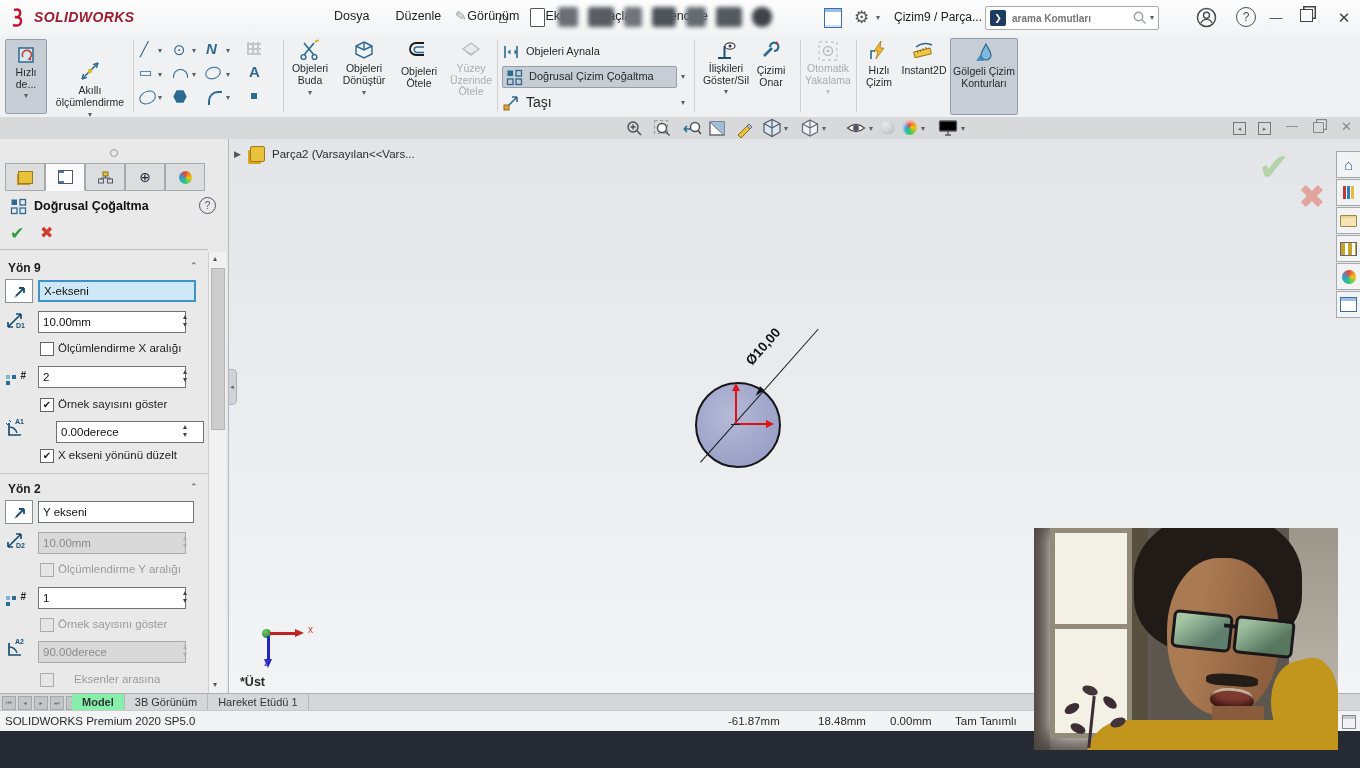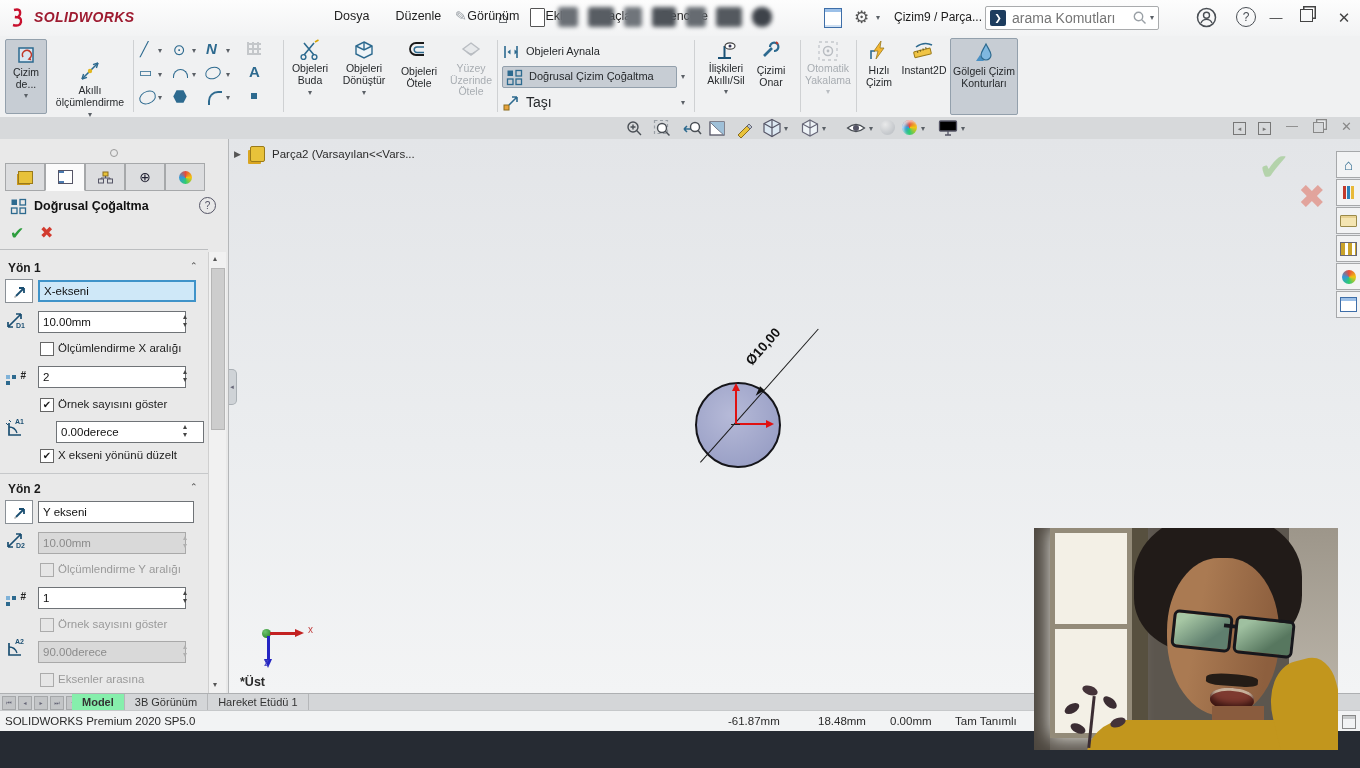--- a/index.html
+++ b/index.html
@@ -81,21 +81,21 @@
       <span style="width:20px;height:20px;background:#666b71;border-radius:3px;"></span>
       <span style="width:26px;height:20px;background:#54595f;border-radius:3px;"></span>
       <span style="width:20px;height:20px;background:#3e434a;border-radius:9px;"></span>
     </div>
     <span class="abs" style="left:824px;top:8px;width:16px;height:18px;background:#fff;border:1.4px solid #3e6ea8;box-shadow:inset 0 3px 0 #9cc0e8, inset 0 -2px 0 #cfe0f2;"></span>
     <span class="abs" style="left:854px;top:7px;font-size:17px;color:#555;">⚙</span>
     <span class="abs caret" style="left:876px;top:14px;">▾</span>
     <span class="abs" style="left:894px;top:10px;font-size:12px;color:#1c1c1c;">Çizim9 / Parça...</span>
     <div class="abs" style="left:985px;top:6px;width:172px;height:22px;background:#fff;border:1px solid #a9abad;border-radius:2px;display:flex;align-items:center;">
       <span style="width:16px;height:16px;margin:0 4px;background:#1d3c5e;color:#fff;font-size:9px;line-height:16px;text-align:center;border-radius:2px;">❯</span>
-      <input style="border: none; flex: 1 1 0%; font-size: 14px; color: rgb(102, 102, 102); min-width: 0px; background: transparent;" placeholder="arama Komutları">
+      <input style="border: none; flex: 1 1 0%; font-size: 10px; color: rgb(102, 102, 102); min-width: 0px; background: transparent; font-weight: bold;" placeholder="arama Komutları">
       <span style="margin-right:2px;">
         <svg width="16" height="16" class="svgi">
             <circle cx="6.5" cy="6.5" r="4.2" fill="none" stroke="#9aa0a6" stroke-width="1.4"></circle>
             <path d="M9.8 9.8 L13.5 13.5" stroke="#9aa0a6" stroke-width="1.4"></path>
           </svg>
       </span>
       <span class="caret" style="margin-right:4px;">▾</span>
     </div>
     <span class="abs" style="left:1196px;top:7px;">
       <svg width="21" height="21" class="svgi">
@@ -113,21 +113,21 @@
   <div class="abs" id="ribbon">
 
     <div class="abs bigbtn pressed" style="left:5px;top:3px;width:40px;height:73px;">
       <span style="margin-top:3px;">
         <svg width="24" height="24" class="svgi">
             <path d="M5 5 h14 v14 h-14 z" fill="#d9e7f2" stroke="#2d6a8f" stroke-width="1.5"></path>
             <path d="M9 14 a4.5 4.5 0 1 1 7 1" stroke="#c0392b" stroke-width="1.6" fill="none"></path>
             <path d="M16 14 l1.5 3.5 l-4 -1" fill="#c0392b"></path>
           </svg>
       </span>
-      <span class="rlabel">Çizim de...</span>
+      <span class="rlabel">Hızlı de...</span>
       <span class="caret" style="margin-top:2px;">▾</span>
     </div>
 
     <div class="abs bigbtn" style="left:47px;top:19px;width:86px;height:73px;">
       <span style="margin-top:4px;">
         <svg width="24" height="24" class="svgi">
             <path d="M4 20 L20 4" stroke="#2d6a8f" stroke-width="1.6"></path>
             <path d="M4 20 l1.6-5 M4 20 l5-1.6 M20 4 l-1.6 5 M20 4 l-5 1.6" stroke="#2d6a8f" stroke-width="1.4" fill="none"></path>
             <circle cx="12" cy="12" r="2.2" fill="#e2b71f"></circle>
           </svg>
@@ -238,21 +238,21 @@
     <div class="abs rsep" style="left:694px;"></div>
 
     <div class="abs bigbtn" style="left:698px;top:3px;width:56px;">
       <span>
         <svg width="24" height="24" class="svgi">
             <path d="M4 19 h13 M10.5 19 V7" stroke="#1a5276" stroke-width="2"></path>
             <ellipse cx="16" cy="7" rx="5" ry="3.2" fill="#fff" stroke="#444" stroke-width="1.2"></ellipse>
             <circle cx="16" cy="7" r="1.5" fill="#335"></circle>
           </svg>
       </span>
-      <span class="rlabel" style="width:56px;">İlişkileri Akıllı/Sil</span>
+      <span class="rlabel" style="width:56px;">İlişkileri Göster/Sil</span>
       <span class="caret" style="margin-top:2px;">▾</span>
     </div>
     <div class="abs bigbtn" style="left:749px;top:3px;width:44px;">
       <span>
         <svg width="24" height="24" class="svgi">
             <path d="M13 9 L5 17" stroke="#2d6a8f" stroke-width="2.6"></path>
             <path d="M11 8 a4.2 4.2 0 1 1 4 4" fill="none" stroke="#2d6a8f" stroke-width="2.2"></path>
             <path d="M17 3 l2 2" stroke="#c0392b" stroke-width="1.8"></path>
           </svg>
       </span>
@@ -470,21 +470,21 @@
           <rect x="10" y="10" width="5.5" height="5.5" fill="none" stroke="#2d6a8f" stroke-width="1.3"></rect>
         </svg>
     </span>
     <span class="abs" style="left:34px;top:60px;font-size:12.5px;font-weight:bold;color:#111;">Doğrusal Çoğaltma</span>
     <span class="abs" style="left:199px;top:58px;width:15px;height:15px;border:1.4px solid #556;border-radius:50%;text-align:center;line-height:15px;font-size:10px;color:#556;">?</span>
 
     <span class="abs" style="left:10px;top:84px;font-size:17px;color:#2e9e3e;">✔</span>
     <span class="abs" style="left:40px;top:84px;font-size:16px;color:#d23b2f;">✖</span>
     <div class="abs" style="left:0;top:110px;width:208px;height:1px;background:#bcbec0;"></div>
 
-    <span class="abs grphdr" style="left:8px;top:122px;">Yön 1</span>
+    <span class="abs grphdr" style="left:8px;top:122px;">Yön 9</span>
     <span class="abs" style="left:190px;top:122px;font-size:9px;color:#444;">⌃</span>
 
     <div class="abs" style="left:5px;top:140px;width:26px;height:22px;background:#fff;border:1px solid #8a9096;display:flex;align-items:center;justify-content:center;">
       <svg width="16" height="16" class="svgi">
           <path d="M5 13 L13 5 M13 5 h-5 M13 5 v5" fill="none" stroke="#1b4f72" stroke-width="1.8"></path>
           <path d="M5 13 l-1.5 1.5" stroke="#aaa" stroke-width="1.6"></path>
         </svg>
     </div>
     <input class="abs field sel" style="left: 38px; top: 141px; width: 146px;" readonly="" value="X-ekseni">
 
@@ -581,21 +581,21 @@
         </svg>
       <span class="abs" style="left:9px;top:-2px;font-size:7px;color:#1b4f72;font-weight:bold;">A2</span>
     </span>
     <input class="abs field dis" style="left: 38px; top: 502px; width: 138px;" readonly="" value="90.00derece">
     <div class="abs spin dis" style="left:183px;top:504px;">
         <span>▴</span>
         <span>▾</span>
       </div>
 
     <span class="abs chk dis" style="left:40px;top:534px;"></span>
-    <span class="abs chklbl dis" style="left:58px;top:534px;">Eksenler arasına</span>
+    <span class="abs chklbl dis" style="left:74px;top:534px;">Eksenler arasına</span>
 
     <div class="abs" style="left:208px;top:113px;width:17px;height:441px;background:#f1f1f1;border-left:1px solid #cfcfcf;">
       <span class="abs" style="left:4px;top:2px;font-size:8px;color:#555;">▴</span>
       <div class="abs" style="left:2px;top:16px;width:12px;height:160px;background:#cdcdcd;border:1px solid #b5b5b5;"></div>
       <span class="abs" style="left:4px;top:428px;font-size:8px;color:#555;">▾</span>
     </div>
   </div>
 
   <div class="abs" id="doctabs">
     <div class="abs" style="left:2px;top:2px;display:flex;gap:2px;">

